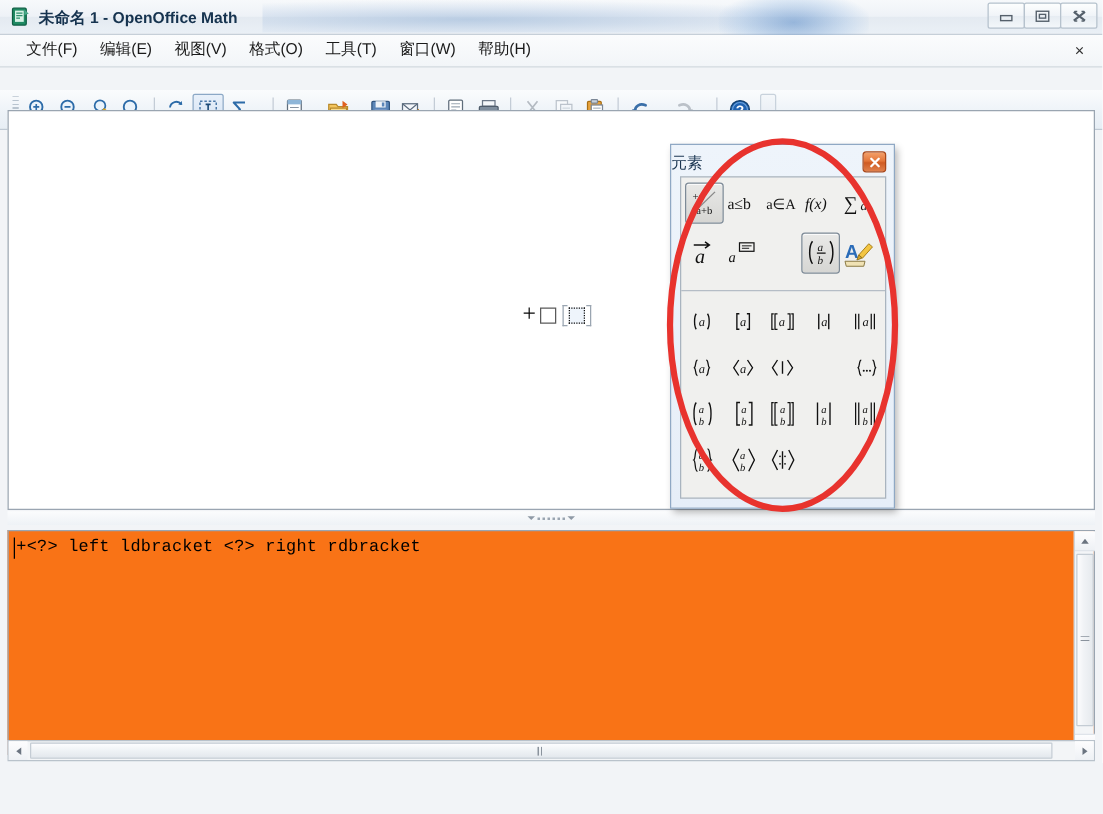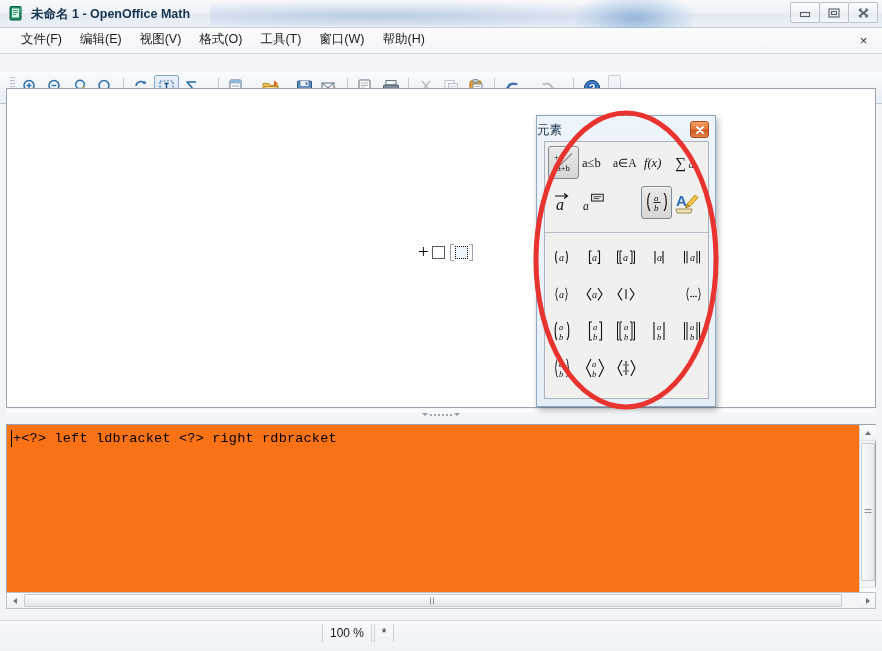--- a/index.html
+++ b/index.html
@@ -745,24 +745,20 @@
   </div>
 
   <div class="hscroll">
     <div class="hs-arrow hs-l"></div>
     <div class="hthumb">
       <div class="grip"></div>
     </div>
     <div class="hs-arrow hs-r"></div>
   </div>
 
-  <div class="statusbar">
-    <div class="sb-cell sb-zoom">100 %</div>
-    <div class="sb-cell sb-mod">*</div>
-  </div>
 
   <div class="elements-panel">
     <div class="ep-title">元素</div>
     <div class="ep-close">
       <svg width="10" height="10" viewBox="0 0 10 10">
         <path d="M2 2l6 6M8 2L2 8" stroke="#ffffff" stroke-width="1.8" stroke-linecap="round"></path>
       </svg>
     </div>
 
     <div class="ep-body">

